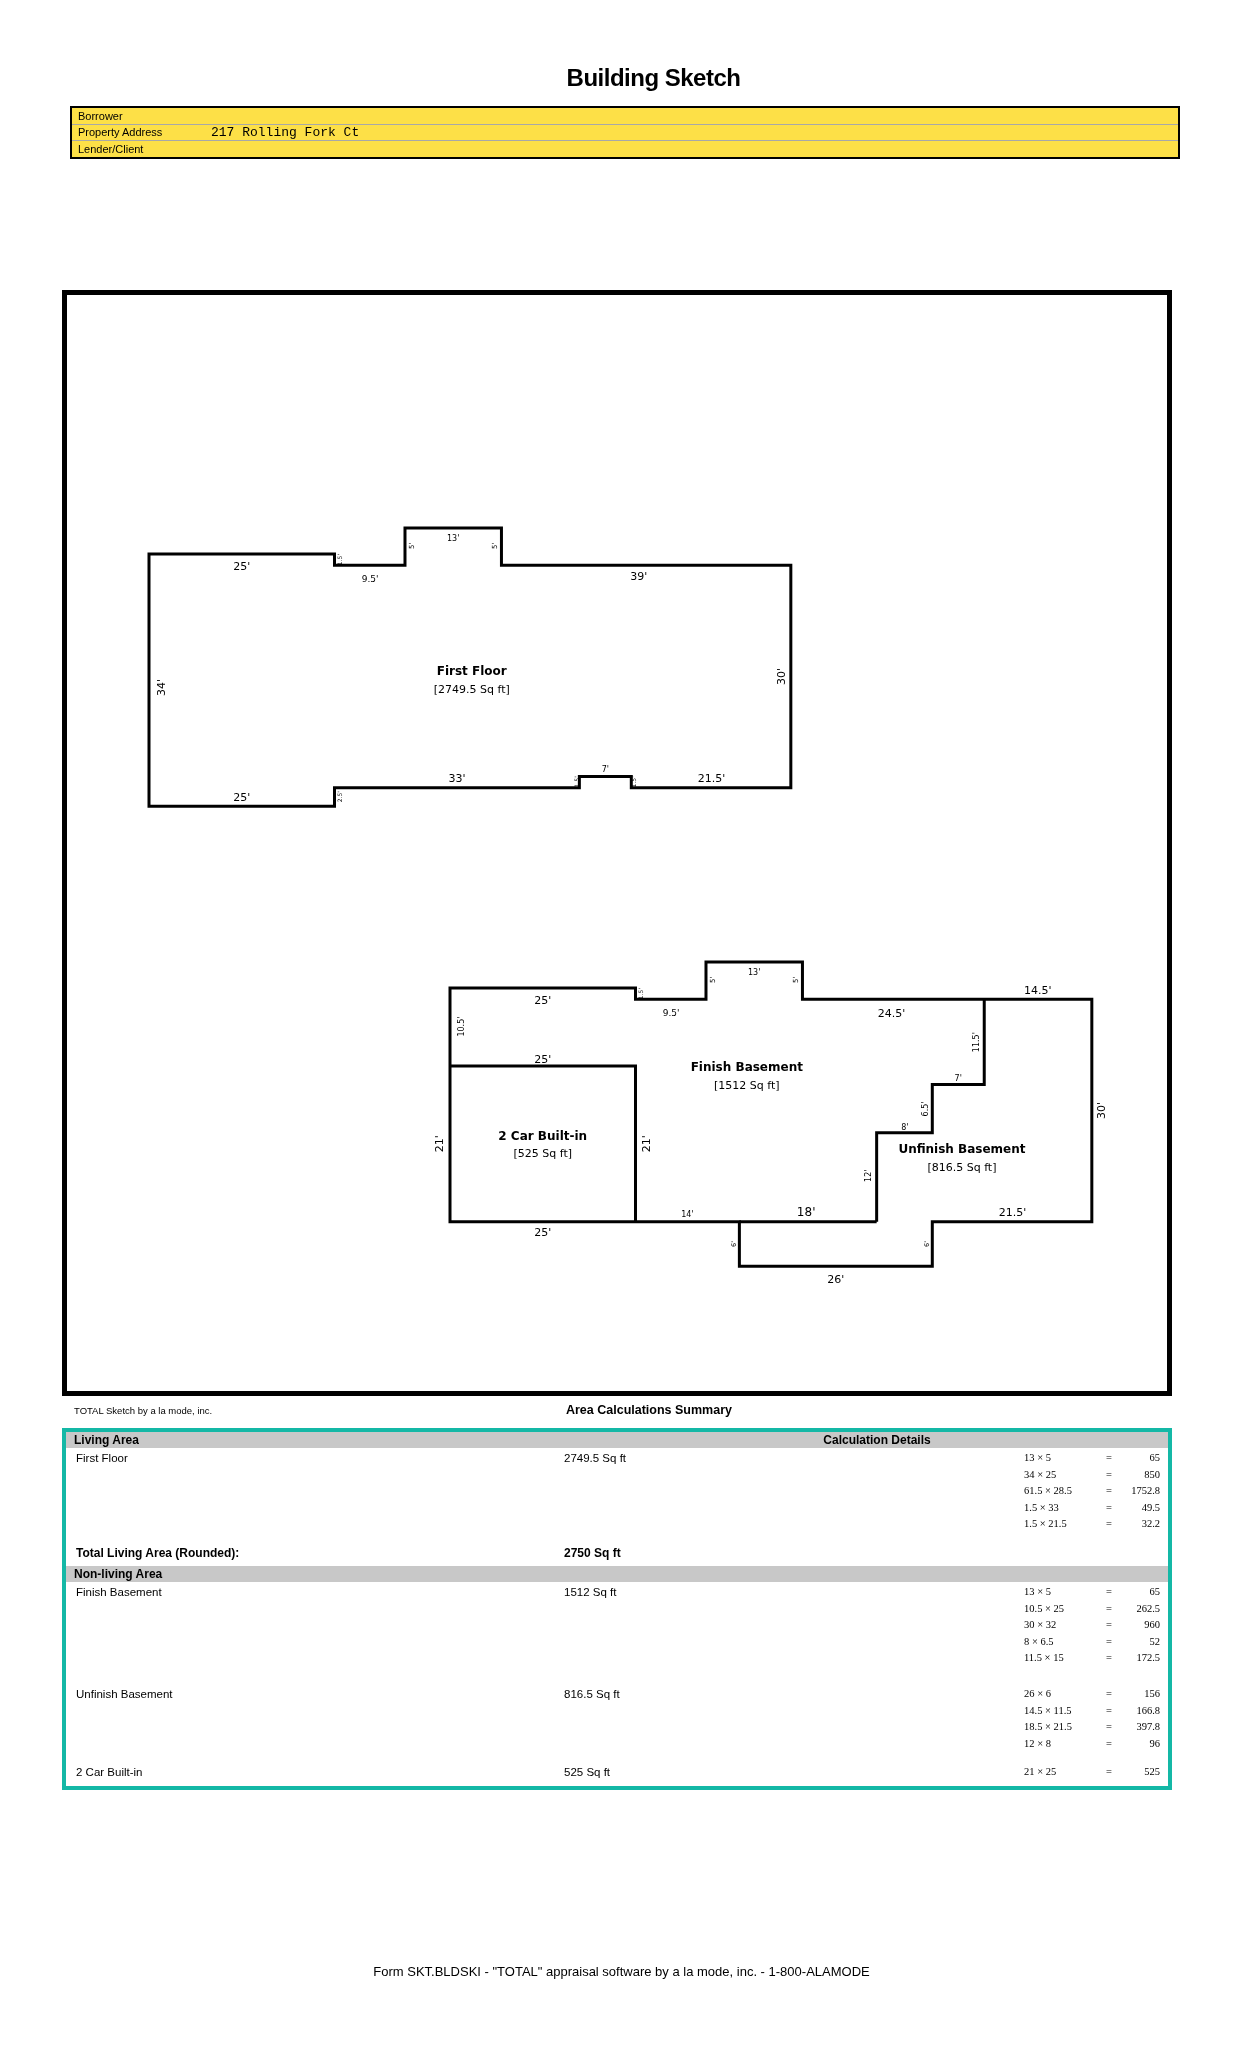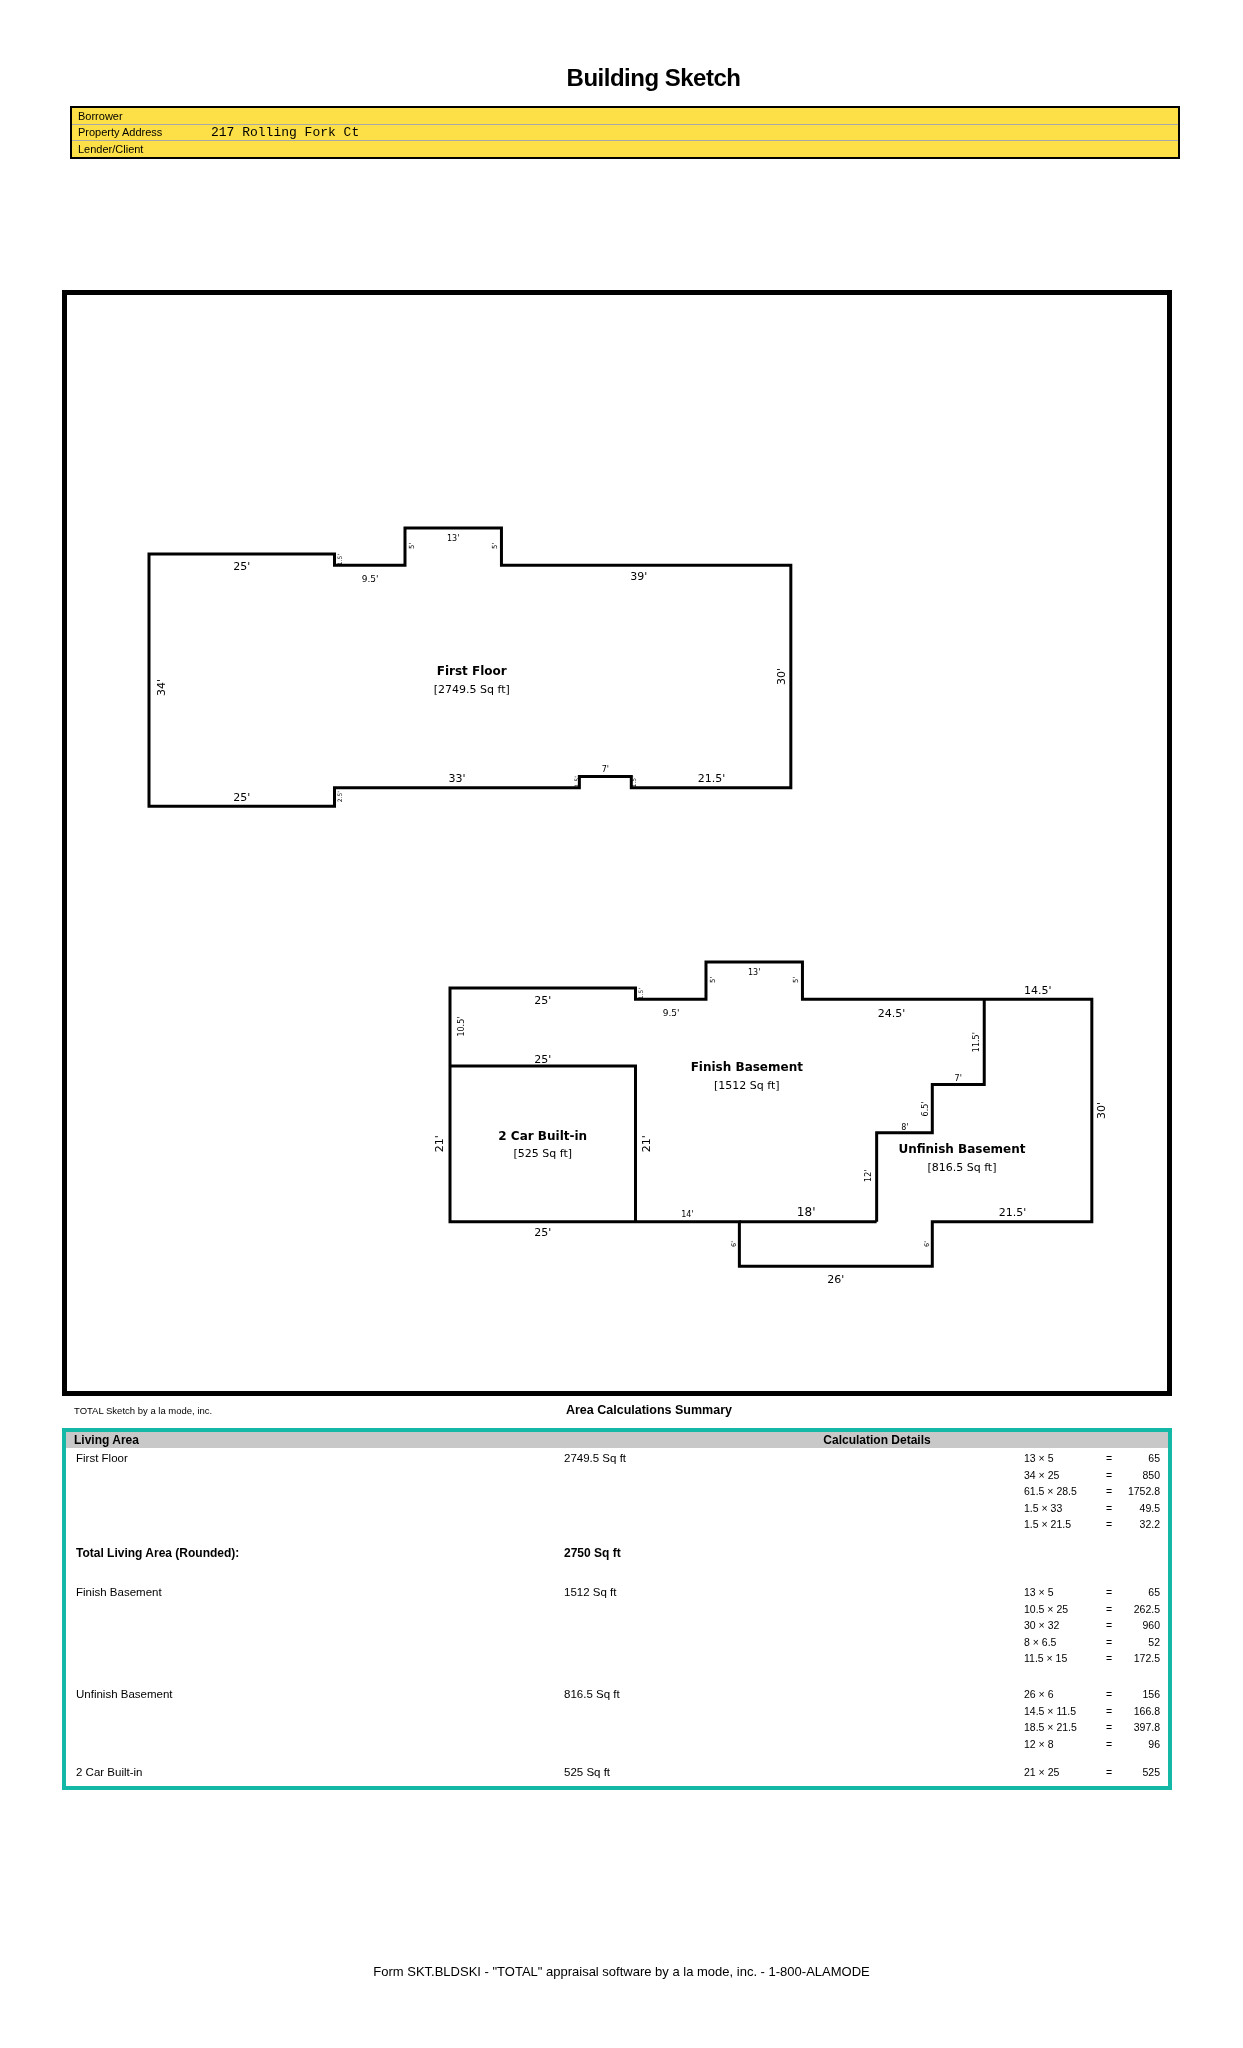--- a/index.html
+++ b/index.html
@@ -23,21 +23,21 @@
   
   .calc-box{position:absolute;left:62px;top:1428px;width:1102px;height:354px;border:4px solid #14b8a6;background:#fff;}
   .graybar{position:absolute;left:0;width:100%;height:16px;background:#c8c8c8;}
   .graybar .bar-label{position:absolute;left:8px;top:1px;font-weight:bold;font-size:12px;}
   .calc-header{position:absolute;left:811px;top:1px;transform:translateX(-50%);
                font-weight:bold;font-size:12px;white-space:nowrap;}
   .area-name{position:absolute;left:10px;font-size:11.5px;white-space:nowrap;}
   .area-sqft{position:absolute;left:498px;font-size:11.5px;white-space:nowrap;}
   .calcs{position:absolute;right:8px;width:136px;}
   .calc-line{display:flex;height:16.5px;align-items:flex-start;
-             font-family:Liberation Sans, sans-serif;font-size:10.5px;}
+             font-family:Liberation Serif, serif;font-size:10.5px;}
   .calc-expr{flex:1;text-align:left;white-space:nowrap;}
   .calc-eq{width:22px;text-align:center;}
   .calc-val{width:40px;text-align:right;}
   .total-label{position:absolute;left:10px;top:114px;font-size:12px;font-weight:bold;}
   .total-value{position:absolute;left:498px;top:114px;font-size:12px;font-weight:bold;}
   .footer{position:absolute;top:1964px;left:0;width:100%;text-align:center;font-size:13px;}
   .sketch-text{font-family:"DejaVu Sans",sans-serif;}
 </style>
 </head>
 <body>
@@ -125,20 +125,23 @@
   </div>
 
   <div class="branding">TOTAL Sketch by a la mode, inc.</div>
   <div class="summary-title">Area Calculations Summary</div>
 
   <div class="calc-box" id="calc-box">
     <div class="graybar" style="top:0">
       <span class="bar-label">Living Area</span>
       <span class="calc-header">Calculation Details</span>
     </div>
+    <div class="graybar" style="top:134px">
+      <span class="bar-label">Non-living Area</span>
+    </div>
     <span class="total-label">Total Living Area (Rounded):</span>
     <span class="total-value">2750 Sq ft</span>
   <span class="area-name" style="top: 20px;">First Floor</span>
       <span class="area-sqft" style="top: 20px; text-align: center;">2749.5 Sq ft</span>
       <div class="calcs" style="top: 20px; height: 82.5px;">
         <div class="calc-line">
           <span class="calc-expr">13 × 5</span>
           <span class="calc-eq">=</span>
           <span class="calc-val">65</span>
         </div>

